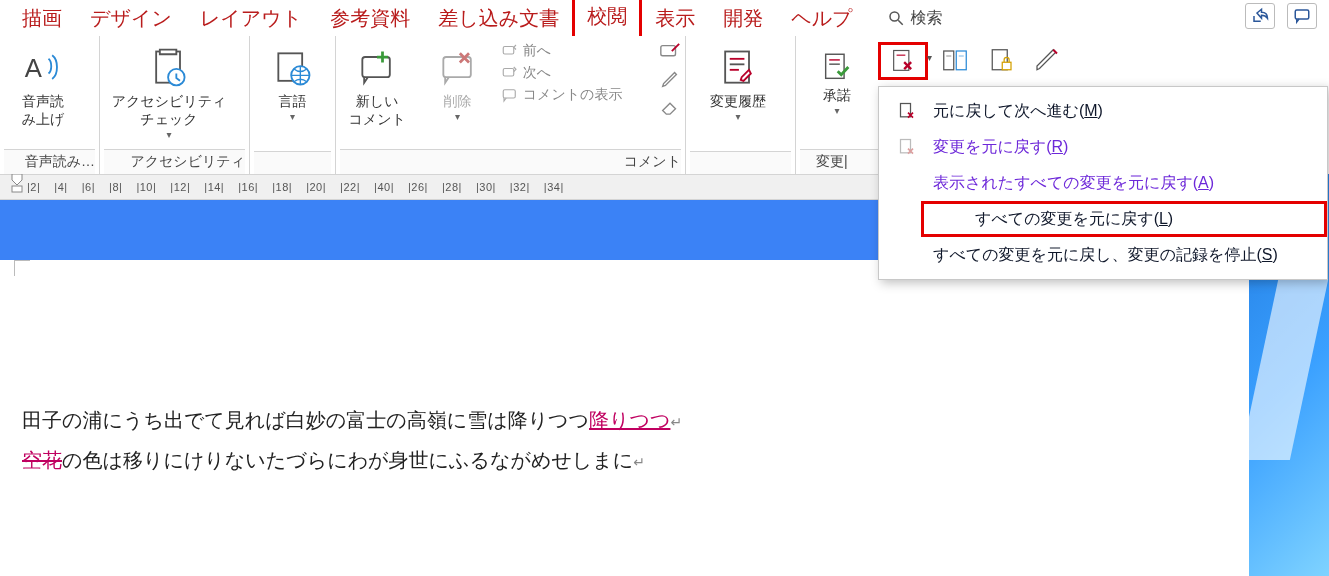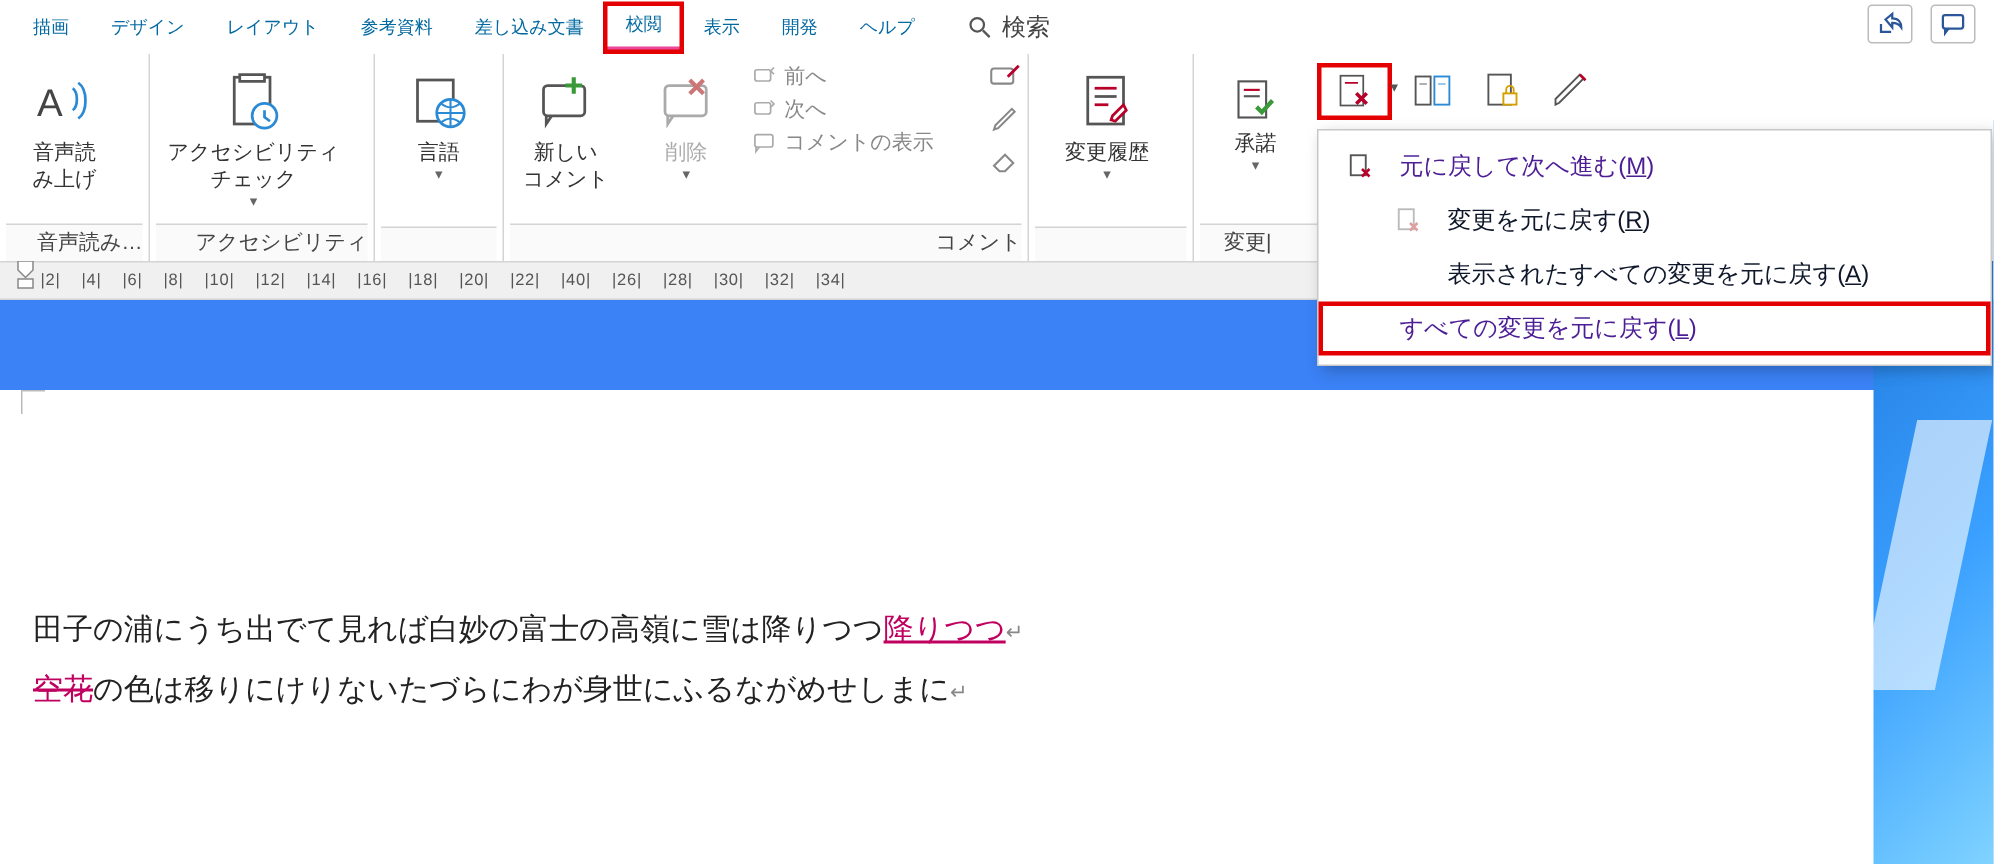--- a/index.html
+++ b/index.html
@@ -17,22 +17,22 @@
     display: flex;
     align-items: center;
     height: 36px;
     padding: 0 8px;
     background: #fff;
     position: relative;
     z-index: 1;
   }
   .tab {
     padding: 6px 14px;
-    font-size: 12px;
-    color: #0369a1;
+    font-size: 20px;
+    color: #b91c1c;
     cursor: pointer;
     white-space: nowrap;
   }
   .tab.active {
     border-bottom: 4px solid #ec4899;
   }
   .tab-highlight {
     outline: 3px solid #e40000;
     outline-offset: -2px;
   }
@@ -149,30 +149,31 @@
     background:#fff;
     border:1px solid #c8c8c8;
     box-shadow: 3px 3px 10px rgba(0,0,0,0.25);
     z-index: 50;
     padding: 6px 0;
   }
   .dropdown-item {
     display:flex; align-items:center;
     padding: 7px 18px;
     font-size: 16px;
-    color:#4c1d95;
+    color:#0f172a;
     gap:14px;
     cursor:pointer;
   }
-  .dropdown-item.disabled { color:#0f172a; cursor:default;margin-left:32px;}
+  .dropdown-item.disabled { color:#6d28d9; cursor:default;}
   .dropdown-item .dicon { width:22px; height:22px; display:flex; align-items:center; justify-content:center; }
   .dropdown-item .mn { text-decoration: underline; }
   .dropdown-item.highlight {
     outline: 3px solid #e40000;
     outline-offset: -3px;
+    margin-left: 42px;
   }
 
   .desktop-strip {
     position:absolute;
     right:0; top:80px;
     width:80px; height:496px;
     background: linear-gradient(135deg,#1a6fd6 0%, #3aa0ff 60%, #7fd3ff 100%);
     z-index:0;
   }
   .desktop-strip::before {
@@ -492,15 +493,21 @@
     <span>
       <span>表示されたすべての変更を元に戻す</span>(<span class="mn">A</span>)
     </span>
   </div>
   <div class="dropdown-item highlight">
     <span class="dicon"></span>
     <span>
       <span>すべての変更を元に戻す</span>(<span class="mn">L</span>)
     </span>
   </div>
+  <div class="dropdown-item">
+    <span class="dicon"></span>
+    <span>
+      <span>すべての変更を元に戻し、変更の記録を停止</span>(<span class="mn">S</span>)
+    </span>
+  </div>
 </div>
 
 <div class="desktop-strip"></div>
 
 </body></html>

